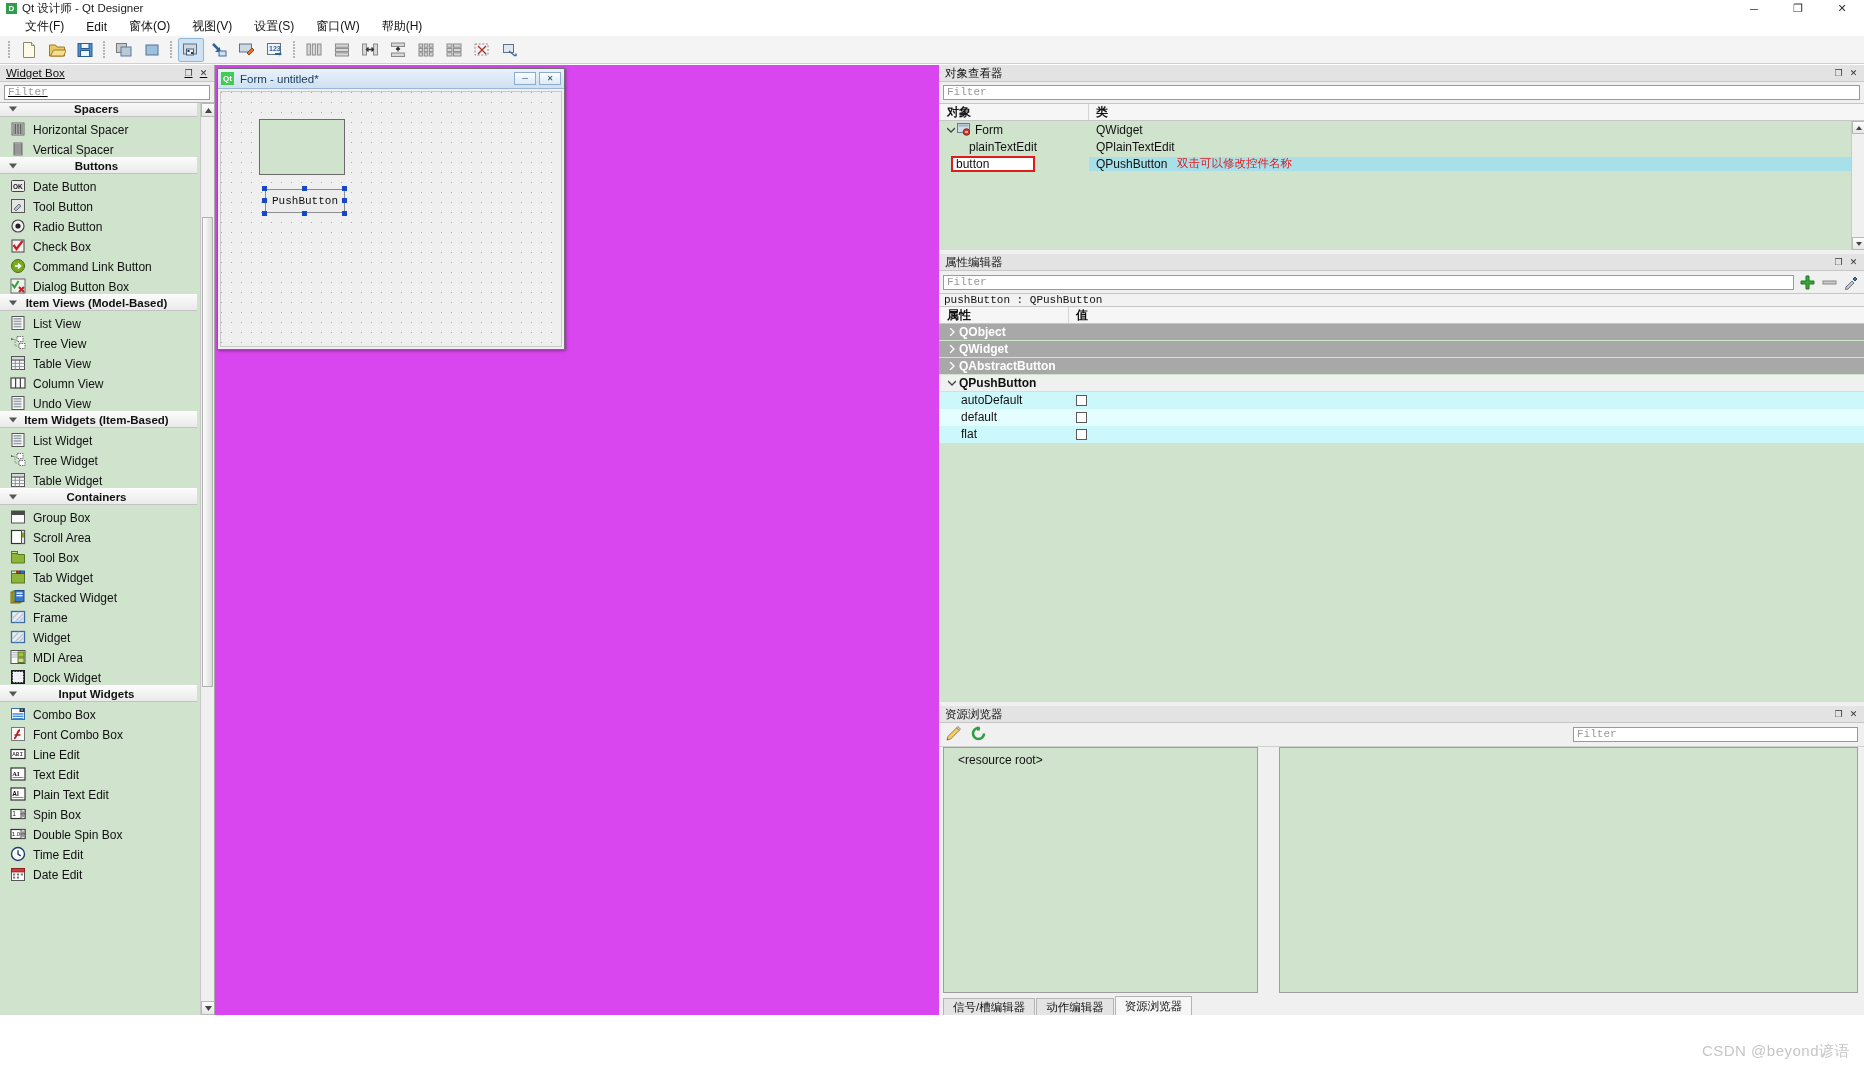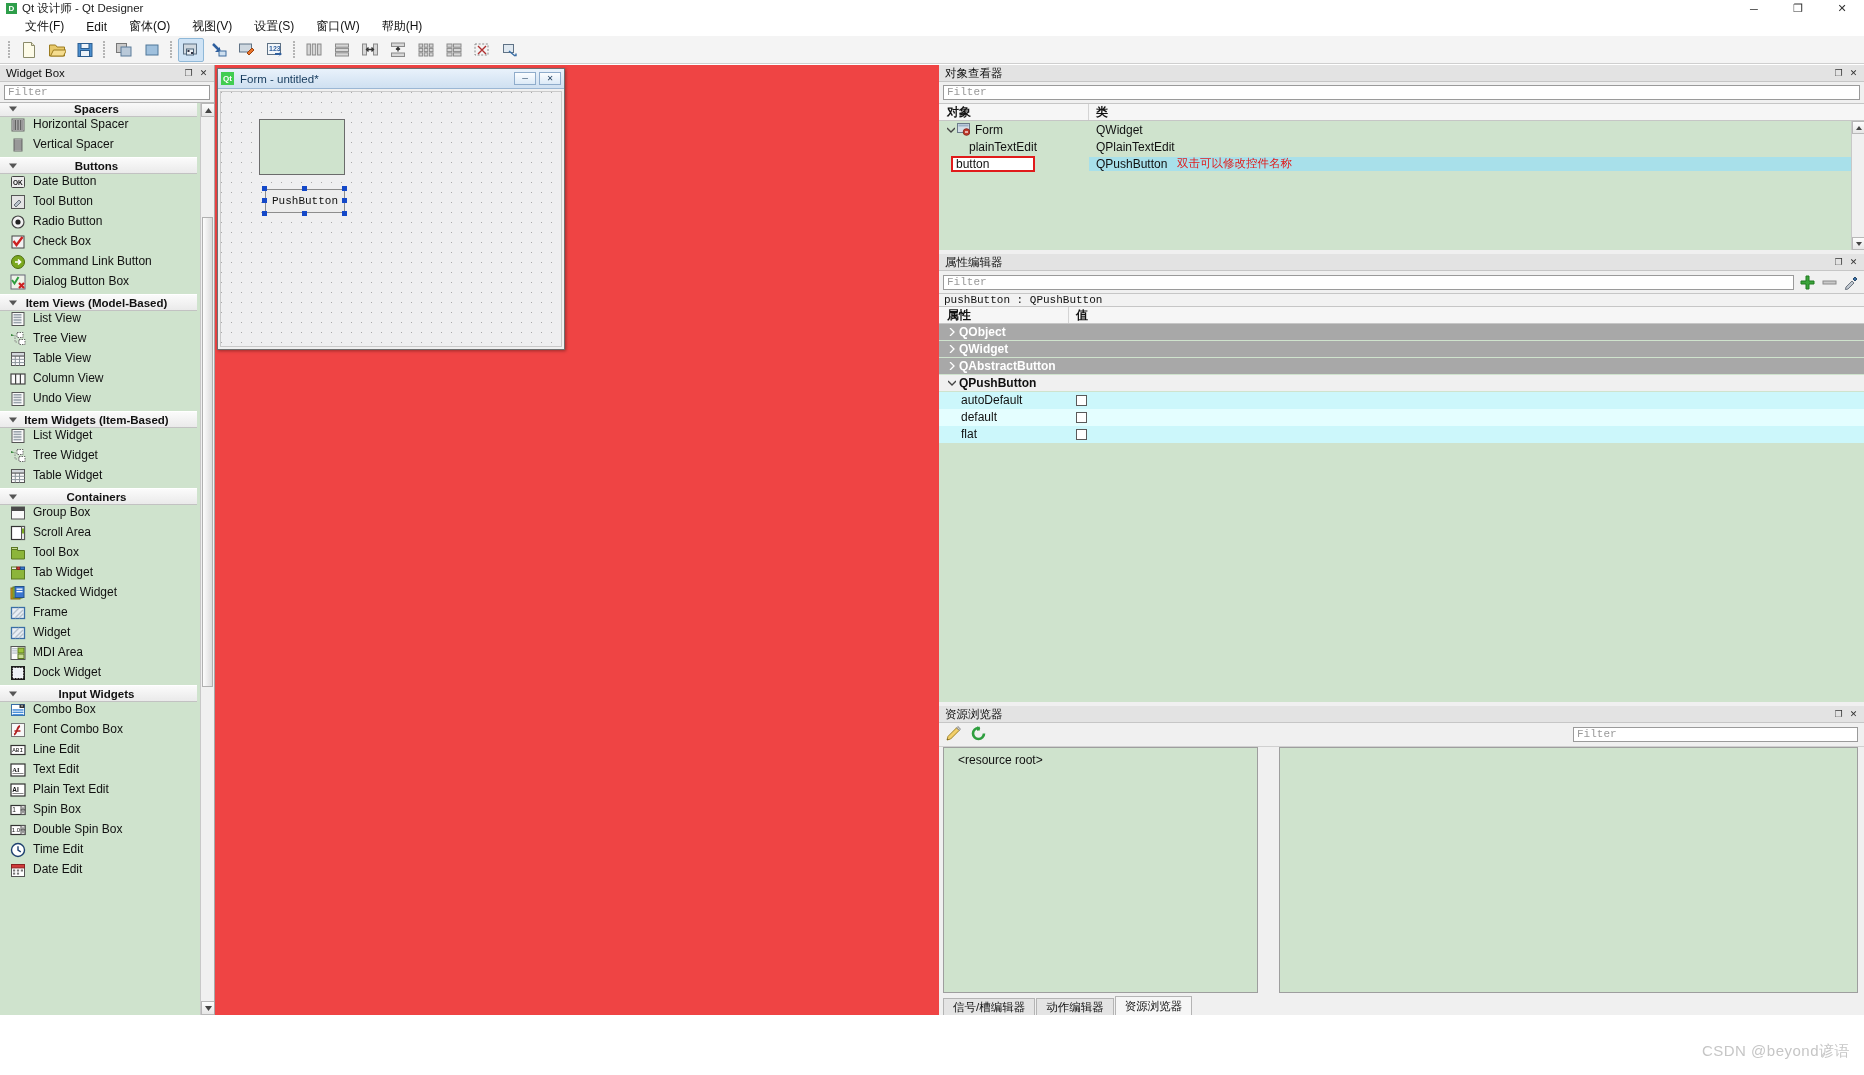--- a/index.html
+++ b/index.html
@@ -56,21 +56,21 @@
     width:26px; height:24px; display:flex; align-items:center; justify-content:center;
     margin:0 1px; border:1px solid transparent; border-radius:2px;
   }
   .tb-btn.active{ background:#cfe3f5; border:1px solid #8fb8d8; }
   .tb-btn svg{ display:block; }
 
   
   #widgetbox{
     position:absolute; left:0; top:65px; width:215px; height:950px;
     background:#a3a3a3; border-right:1px solid #a8a8a8;
-    display:flex; flex-direction:column;
+    display:flex; flex-direction:column;text-decoration:underline;
   }
   .dock-title{
     height:17px; background:#e3e3e3; border-bottom:1px solid #c6c6c6;
     display:flex; align-items:center; padding-left:6px;
     font-size:11.5px; color:#111;
   }
   .dock-title .dock-btns{ margin-left:auto; display:flex; gap:4px; padding-right:5px; }
   .dock-title .dock-btn{
     width:11px; height:11px; display:flex; align-items:center; justify-content:center;
     font-size:9px; color:#333;
@@ -92,21 +92,21 @@
     display:flex; align-items:center; position:relative;
     font-size:11.5px; font-weight:bold; color:#111;
   }
   .wb-cat .arrow{
     position:absolute; left:9px; top:50%; transform:translateY(-50%);
     width:0;height:0; border-left:4px solid transparent; border-right:4px solid transparent;
     border-top:5px solid #555;
   }
   .wb-cat .cat-label{ width:100%; text-align:center; padding-right:4px; }
   .wb-item{
-    height:20px; display:flex; align-items:flex-start; padding-left:10px;
+    height:20px; display:flex; align-items:flex-end; padding-left:10px;
     background:#cfe3cd; font-size:12px; color:#111;
   }
   .wb-ico{
     width:16px; height:16px; margin-right:7px; flex:0 0 16px;
     display:flex; align-items:center; justify-content:center;
   }
   .wb-ico svg{ display:block; }
   #wb-vscroll{
     position:absolute; right:0; top:0; width:14px; height:100%;
     background:#f0f0f0; border-left:1px solid #c8c8c8;
@@ -118,21 +118,21 @@
   }
   #wb-vscroll .arr.bottom{ position:absolute; bottom:0; left:0; }
   #wb-vscroll .thumb{
     position:absolute; left:1px; top:114px; width:11px; height:470px;
     background:linear-gradient(90deg,#fdfdfd,#dcdcdc); border:1px solid #b0b0b0;
   }
 
   
   #workspace{
     position:absolute; left:215px; top:65px; width:724px; height:950px;
-    background:#ef4444;
+    background:#d946ef;
     text-align:right;
   }
   #formwin{
     position:absolute; left:2px; top:3px; width:348px; height:282px;
     background:#f0f0f0; border:1px solid #6f6f6f;
     box-shadow:1px 1px 3px rgba(0,0,0,.35);
   }
   #formwin-titlebar{
     height:20px; background:linear-gradient(#e9f2fb,#cfe0f1);
     border-bottom:1px solid #9bb7d4; display:flex; align-items:center;

